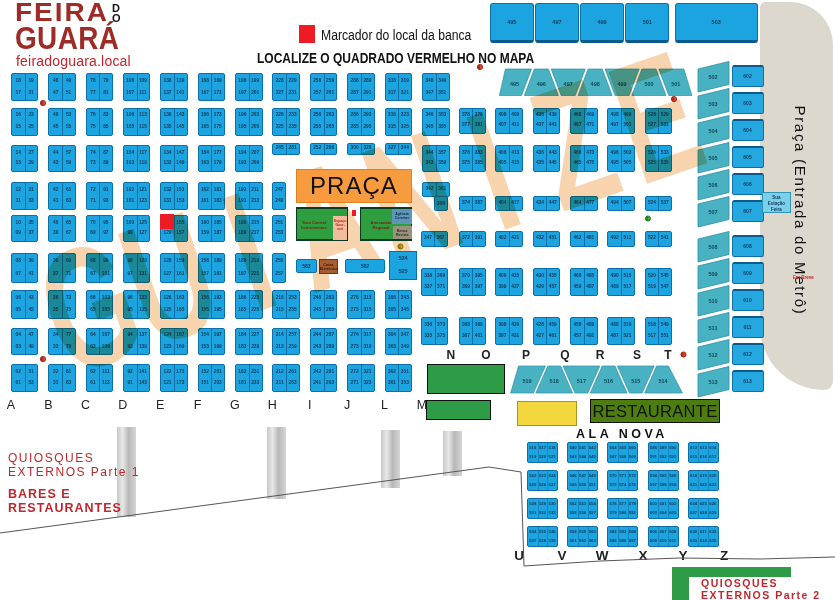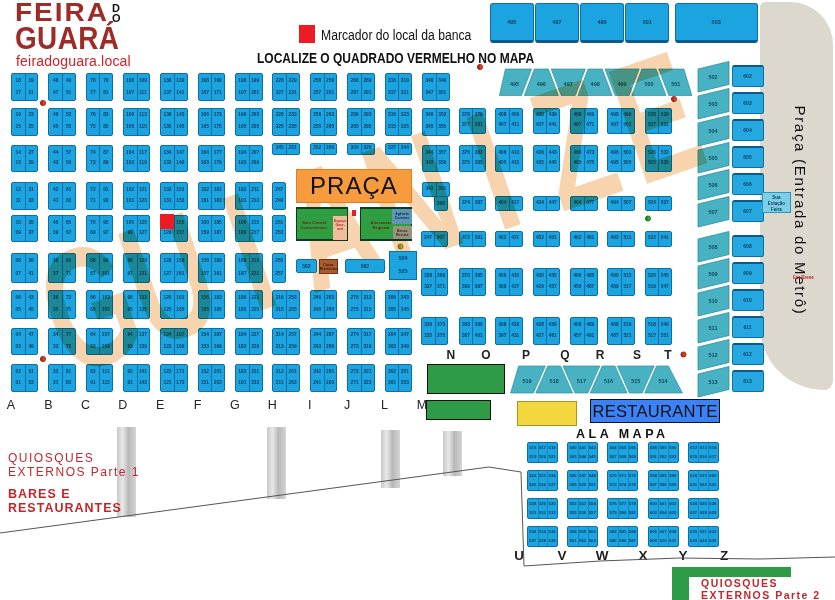--- a/index.html
+++ b/index.html
@@ -905,23 +905,23 @@
 <div class="lt" style="left:636.0px;top:548px;font-weight:bold;font-size:13.5px">X</div>
 <div class="lt" style="left:676.0px;top:548px;font-weight:bold;font-size:13.5px">Y</div>
 <div class="lt" style="left:717.0px;top:548px;font-weight:bold;font-size:13.5px">Z</div>
 
 <div style="position:absolute;left:427px;top:363.5px;width:78px;height:30px;background:#2e9b47;border:1.5px solid #111;z-index:10"></div>
 
 <div style="position:absolute;left:426px;top:400px;width:65px;height:19.5px;background:#2e9b47;border:1.2px solid #111;z-index:10"></div>
 
 <div style="position:absolute;left:517px;top:401px;width:60px;height:25px;background:#f2d73e;border:1.5px solid #a89420;z-index:10"></div>
 
-<div style="position:absolute;left:590px;top:399px;width:130px;height:24px;background:#3b82f6;border:1.5px solid #111;z-index:10;display:flex;align-items:center;justify-content:center;font-size:16.5px;color:#111;letter-spacing:0.3px">RESTAURANTE</div>
-
-<div style="position:absolute;left:576px;top:427px;z-index:10;font-size:12.5px;font-weight:bold;letter-spacing:3.5px;color:#111">ALA MAPA</div>
+<div style="position:absolute;left:590px;top:399px;width:130px;height:24px;background:#4d7c0f;border:1.5px solid #111;z-index:10;display:flex;align-items:center;justify-content:center;font-size:16.5px;color:#111;letter-spacing:0.3px">RESTAURANTE</div>
+
+<div style="position:absolute;left:576px;top:427px;z-index:10;font-size:12.5px;font-weight:bold;letter-spacing:3.5px;color:#111">ALA NOVA</div>
 
 <div class="an" style="left:527.0px;top:442.0px;width:31.0px;height:21.0px">
     <i>516</i>
     <i>517</i>
     <i>518</i>
     <i>519</i>
     <i>520</i>
     <i>521</i>
   </div>
 <div class="an" style="left:527.0px;top:470.0px;width:31.0px;height:21.0px">

